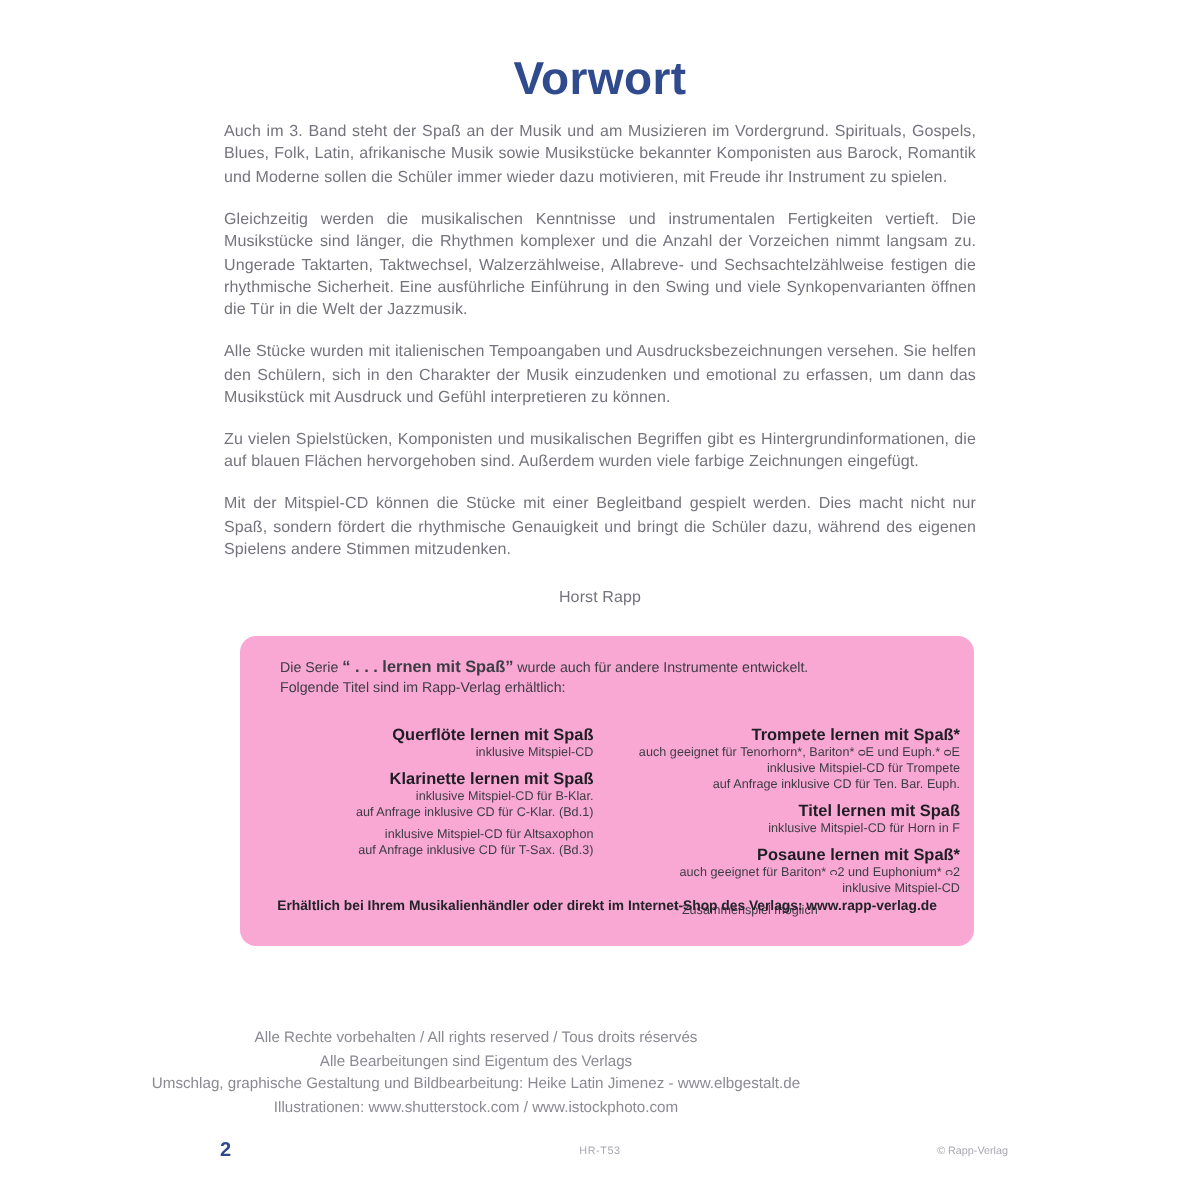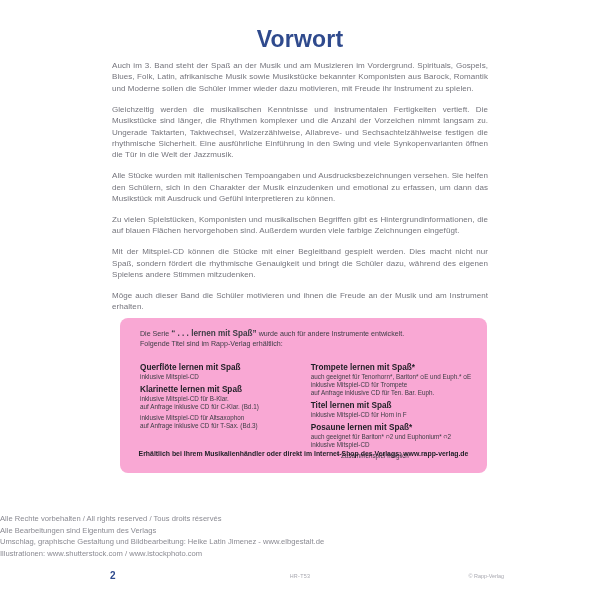--- a/index.html
+++ b/index.html
@@ -91,20 +91,21 @@
     gap: 14px;
   }
   .promo-col {
     width: 163px;
   }
   .promo-col.right {
     width: 176px;
   }
   .item {
     margin-bottom: 3.0px;
+    text-align: right;
   }
   .item-title {
     font-size: 8.2px;
     font-weight: bold;
     color: #1d1d24;
     line-height: 11px;
     letter-spacing: 0.02px;
   }
   .item-sub {
     font-size: 6.3px;
@@ -137,20 +138,21 @@
     width: 600px;
     text-align: center;
     font-size: 8.0px;
     color: #74747c;
   }
   .legal {
     position: absolute;
     left: 0;
     top: 513px;
     width: 476px;
+    text-align: center;
     font-size: 7.6px;
     line-height: 11.6px;
     color: #8a8a92;
   }
   .legal div { white-space: nowrap; }
 
   
   .footer {
     position: absolute;
     left: 0;
@@ -190,21 +192,20 @@
 <div class="page">
 
   <div class="title">Vorwort</div>
 
   <div class="body-copy">
     <p class="para">Auch im 3. Band steht der Spaß an der Musik und am Musizieren im Vordergrund. Spirituals, Gospels, Blues, Folk, Latin, afrikanische Musik sowie Musikstücke bekannter Komponisten aus Barock, Romantik und Moderne sollen die Schüler immer wieder dazu motivieren, mit Freude ihr Instrument zu spielen.</p>
     <p class="para">Gleichzeitig werden die musikalischen Kenntnisse und instrumentalen Fertigkeiten vertieft. Die Musikstücke sind länger, die Rhythmen komplexer und die Anzahl der Vorzeichen nimmt langsam zu. Ungerade Taktarten, Taktwechsel, Walzerzählweise, Allabreve- und Sechsachtelzählweise festigen die rhythmische Sicherheit. Eine ausführliche Einführung in den Swing und viele Synkopenvarianten öffnen die Tür in die Welt der Jazzmusik.</p>
     <p class="para">Alle Stücke wurden mit italienischen Tempoangaben und Ausdrucksbezeichnungen versehen. Sie helfen den Schülern, sich in den Charakter der Musik einzudenken und emotional zu erfassen, um dann das Musikstück mit Ausdruck und Gefühl interpretieren zu können.</p>
     <p class="para">Zu vielen Spielstücken, Komponisten und musikalischen Begriffen gibt es Hintergrundinformationen, die auf blauen Flächen hervorgehoben sind. Außerdem wurden viele farbige Zeichnungen eingefügt.</p>
     <p class="para">Mit der Mitspiel-CD können die Stücke mit einer Begleitband gespielt werden. Dies macht nicht nur Spaß, sondern fördert die rhythmische Genauigkeit und bringt die Schüler dazu, während des eigenen Spielens andere Stimmen mitzudenken.</p>
-    <p class="para">Möge auch dieser Band die Schüler motivieren und ihnen die Freude an der Musik und am Instrument erhalten.</p>
     <p class="signature">Horst Rapp</p>
   </div>
 
   <div class="promo-box">
 
     <div class="promo-intro">
       <span>Die Serie </span><span class="series-name">“ . . . lernen mit Spaß”</span><span> wurde auch für andere Instrumente entwickelt.</span><br>
       <span>Folgende Titel sind im Rapp-Verlag erhältlich:</span>
     </div>
 

